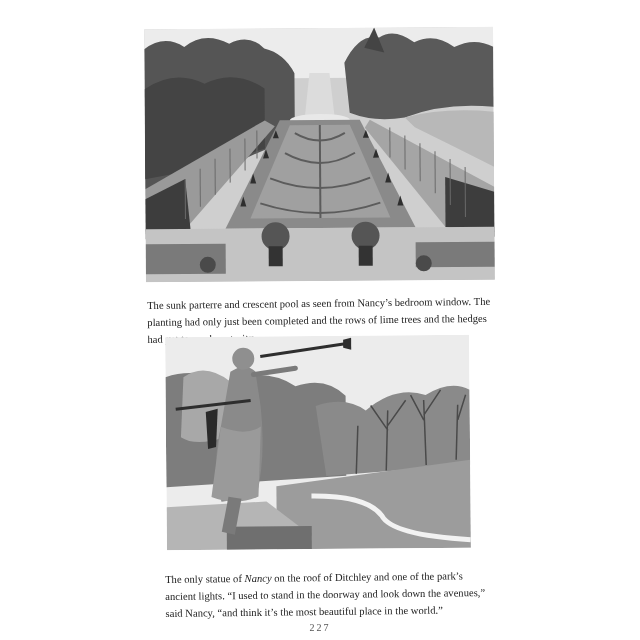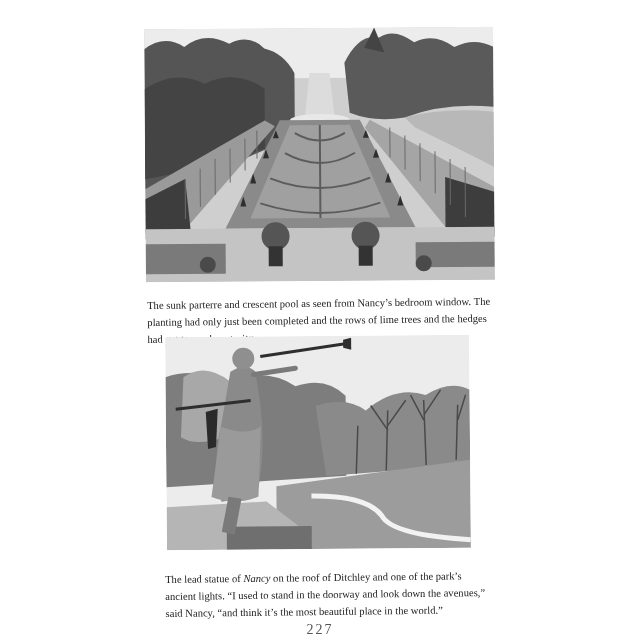--- a/index.html
+++ b/index.html
@@ -17,21 +17,21 @@
     #photo-bottom { left: 166px; top: 336px; width: 304px; height: 213px; transform: rotate(-0.5deg); }
     .caption {
       position: absolute; font-size: 10.6px; line-height: 17px; color: #222;
       transform: rotate(-0.7deg); transform-origin: left top;
     }
     #caption-top { left: 147px; top: 286px; width: 350px; }
     #caption-bottom { left: 165px; top: 560px; width: 320px; }
     .caption em { font-style: italic; }
     .folio {
       position: absolute; top: 622px; left: 0; width: 640px; text-align: center;
-      font-size: 14px; letter-spacing: 2px; color: #555;
+      font-size: 10px; letter-spacing: 2px; color: #555;
     }
   </style>
 </head>
 <body>
 
 <div class="running-head">DITCHLEY PARK</div>
 
 <div class="photo" id="photo-top">
   <svg viewBox="0 0 349 253" preserveAspectRatio="none">
     <rect x="0" y="0" width="349" height="253" fill="#cfcfcf"></rect>
@@ -137,15 +137,15 @@
     <line x1="95" y1="20" x2="180" y2="8" stroke="#2e2e2e" stroke-width="3"></line>
     <polygon points="178,4 186,2 186,14 178,12" fill="#2e2e2e"></polygon>
     <line x1="10" y1="72" x2="85" y2="64" stroke="#2e2e2e" stroke-width="3"></line>
 
     <path d="M40 75 L52 72 L50 110 L42 112 Z" fill="#2a2a2a"></path>
 
     <path d="M62 160 L55 195 L68 198 L75 162 Z" fill="#7a7a7a"></path>
   </svg>
 </div>
 
-<p class="caption" id="caption-bottom"><span>The lead statue of </span><em>Nancy</em><span> on the roof of Ditchley and one of the park’s ancient lights. “I used to stand in the doorway and look down the avenues,” said Nancy, “and think it’s the most beautiful place in the world.”</span></p>
+<p class="caption" id="caption-bottom"><span>The only statue of </span><em>Nancy</em><span> on the roof of Ditchley and one of the park’s ancient lights. “I used to stand in the doorway and look down the avenues,” said Nancy, “and think it’s the most beautiful place in the world.”</span></p>
 
 <div class="folio">227</div>
 
 </body></html>

